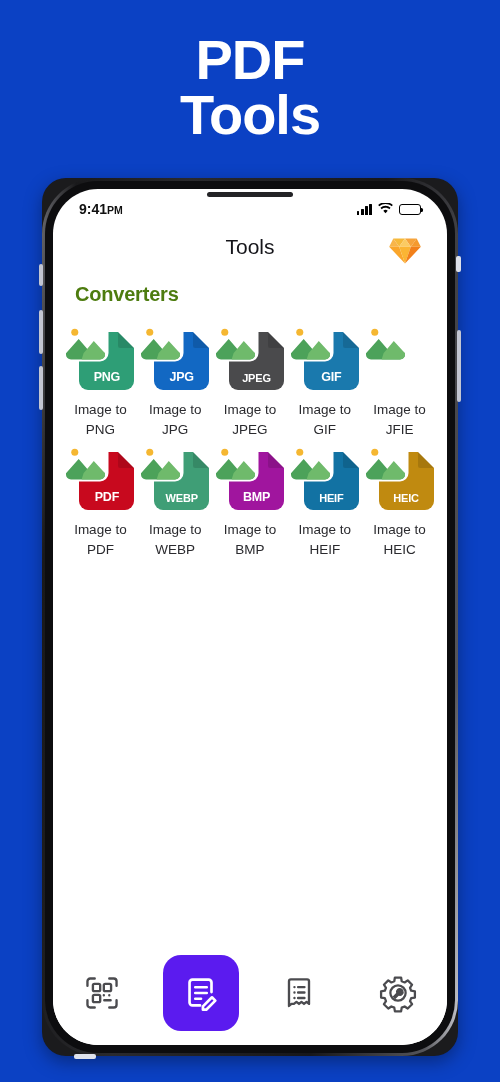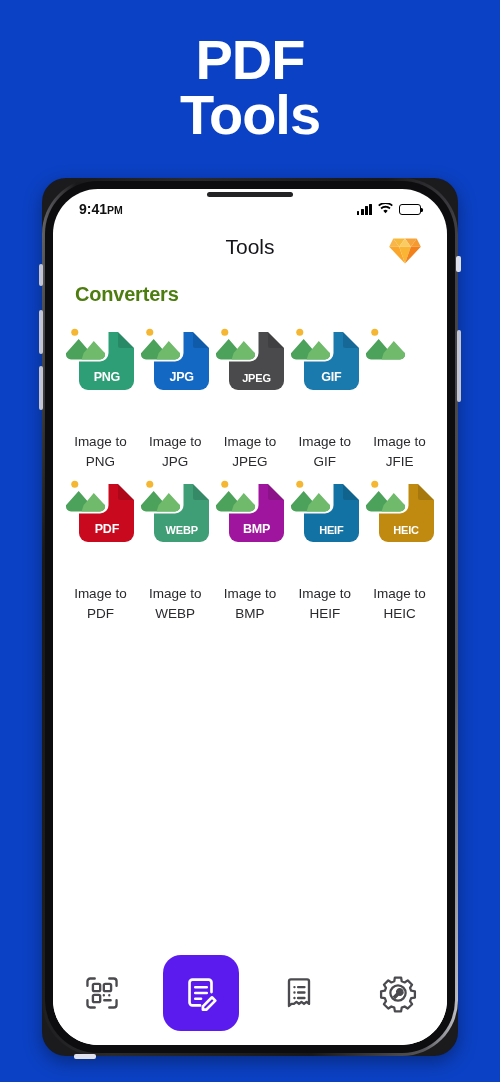--- a/index.html
+++ b/index.html
@@ -122,21 +122,21 @@
   .filetile .fmt.small{font-size:11px;}
   
   .photocard{
     position:absolute;left:0;top:1px;width:43px;height:40px;
     background:#fff;border-radius:7px;overflow:hidden;
     box-shadow:0 0 0 1.5px #ffffff;
   }
   .photocard svg{position:absolute;inset:0;width:100%;height:100%;}
 
   .tool-label{
-    text-align:center;font-size:13.5px;line-height:1.45;color:#2a2a2e;margin-top:32px;
+    text-align:center;font-size:13.5px;line-height:1.45;color:#2a2a2e;
   }
 
   
   .tabbar{
     position:absolute;left:0;right:0;bottom:0;height:104px;
     background:#fff;display:flex;align-items:center;
   }
   .tab{
     flex:1;display:flex;align-items:center;justify-content:center;
     cursor:pointer;

